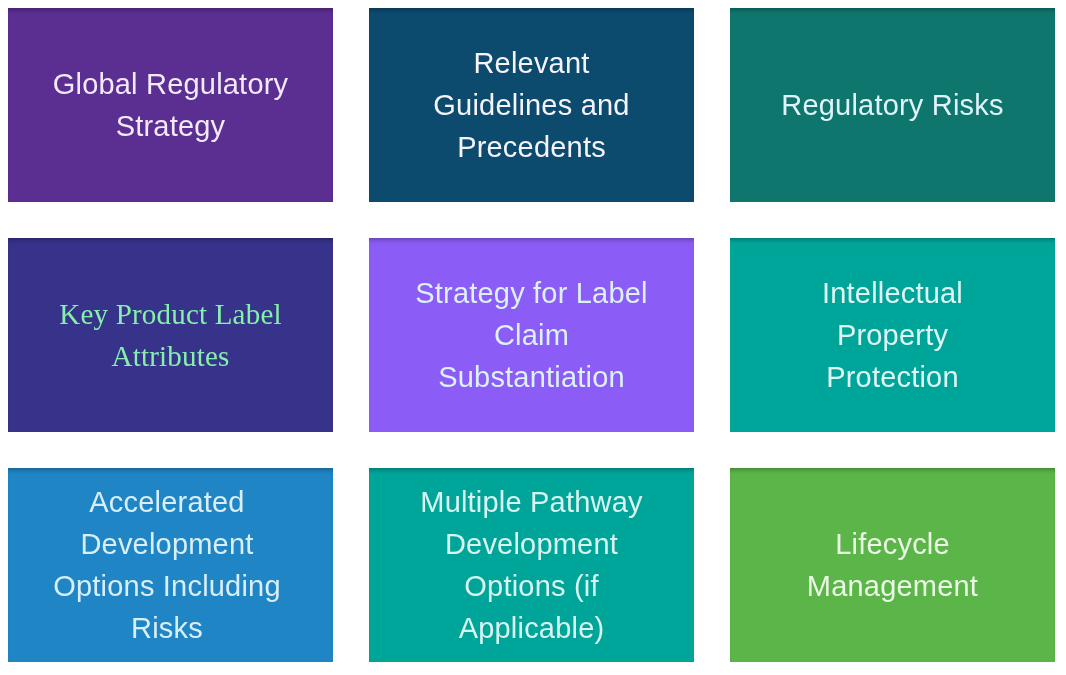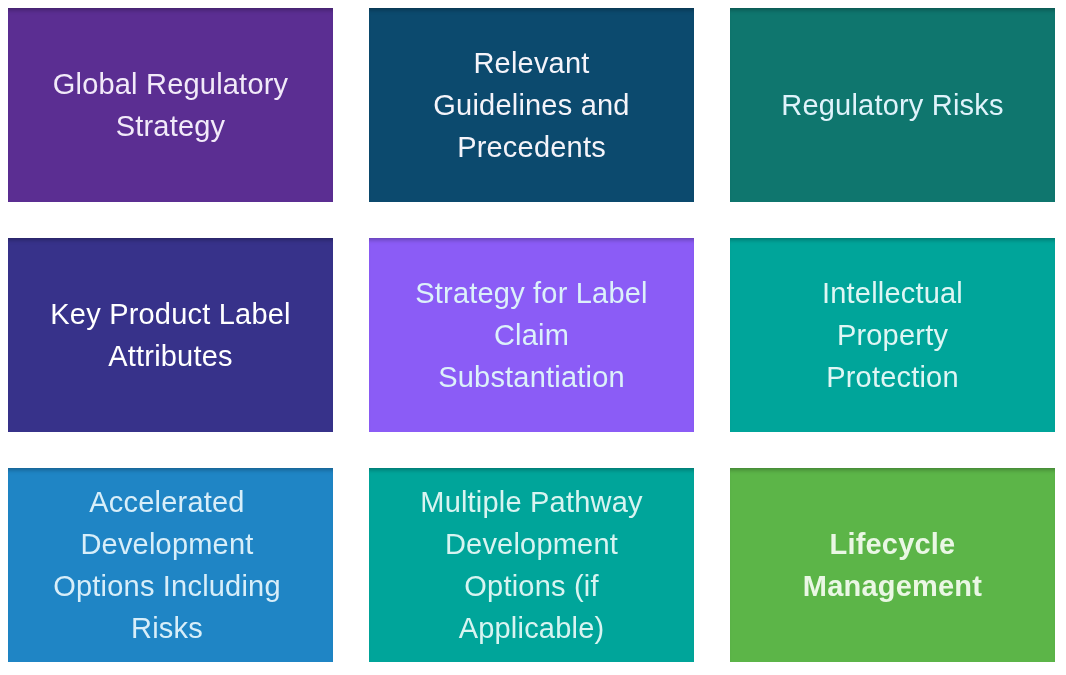--- a/index.html
+++ b/index.html
@@ -55,21 +55,21 @@
     <span class="box-label" style="color: rgb(245, 244, 250);">Relevant
 Guidelines and
 Precedents</span>
   </div>
 
   <div class="box" style="background-color: #0f766e;">
     <span class="box-label" style="color: rgb(223, 243, 251);">Regulatory Risks</span>
   </div>
 
   <div class="box" style="background-color: rgb(55, 50, 138);">
-    <span class="box-label" style="color: #ffffff;">Key Product Label
+    <span class="box-label" style="color: #86efac; font-family: Liberation Serif, serif;">Key Product Label
 Attributes</span>
   </div>
 
   <div class="box" style="background-color: #8b5cf6;">
     <span class="box-label" style="color: rgb(220, 241, 250);">Strategy for Label
 Claim
 Substantiation</span>
   </div>
 
   <div class="box" style="background-color: rgb(0, 165, 154); justify-content: center;">
@@ -85,18 +85,18 @@
 Risks</span>
   </div>
 
   <div class="box" style="background-color: rgb(0, 165, 154);">
     <span class="box-label" style="color: rgb(216, 244, 241);">Multiple Pathway
 Development
 Options (if
 Applicable)</span>
   </div>
 
-  <div class="box" style="background-color: rgb(92, 181, 72); font-weight: bold;">
+  <div class="box" style="background-color: rgb(92, 181, 72);">
     <span class="box-label" style="color: rgb(234, 247, 228);">Lifecycle
 Management</span>
   </div>
 
 </div>
 
 </body></html>

